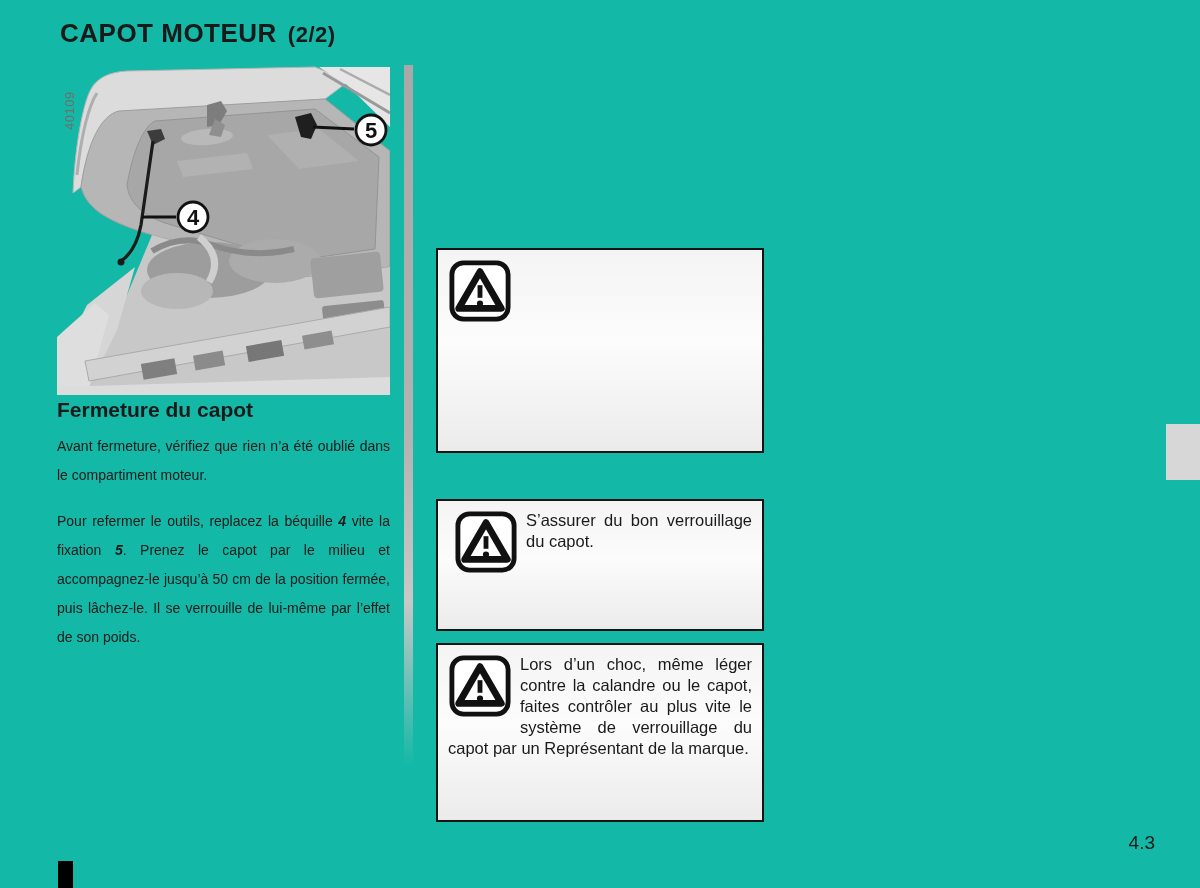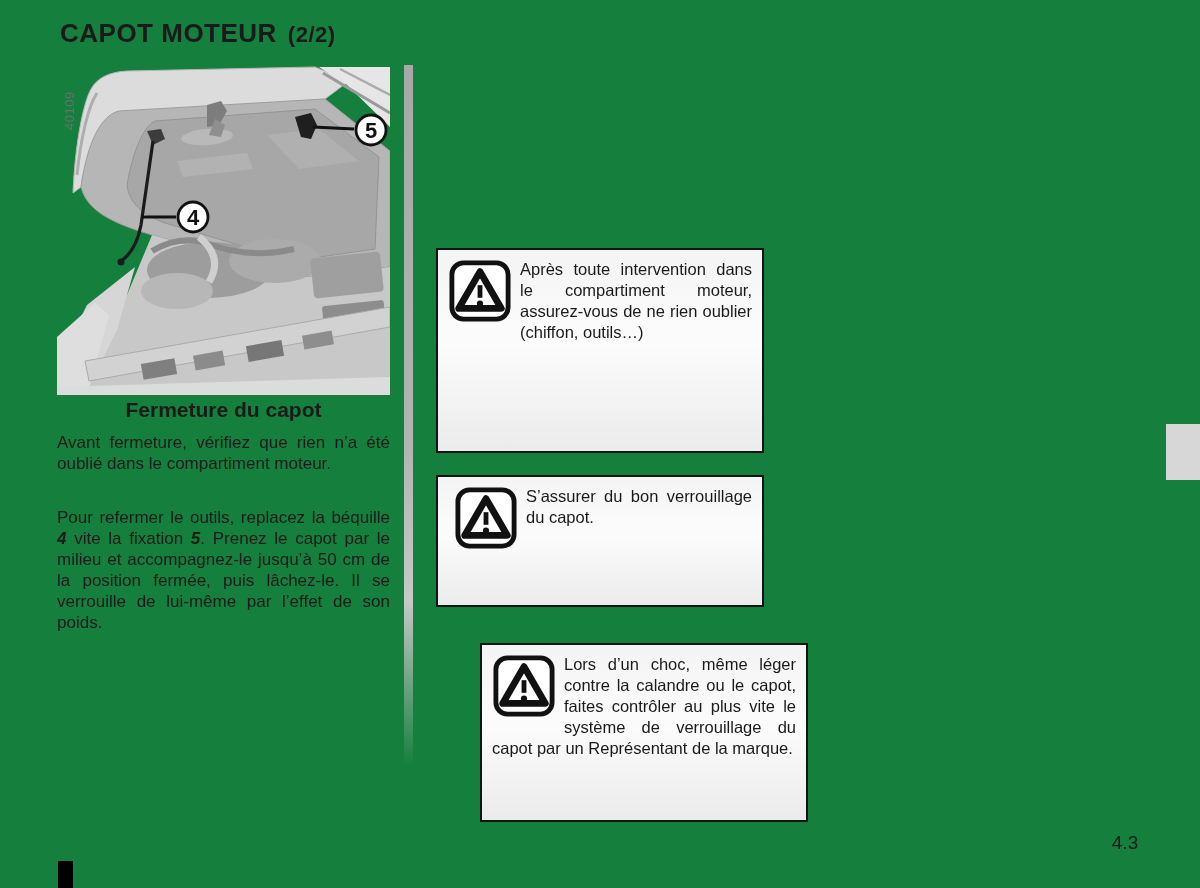--- a/index.html
+++ b/index.html
@@ -1,58 +1,58 @@
 <!DOCTYPE html>
 <html lang="fr"><head>
 <meta charset="utf-8">
 <style>
   html,body{margin:0;padding:0;background:#fff;}
   .page{
-    position:relative;width:1200px;height:888px;background:#15803d;overflow:hidden;
+    position:relative;width:1200px;height:888px;background:#14b8a6;overflow:hidden;
     font-family:"Liberation Sans",sans-serif;color:#1a1a1a;
   }
   .title{
     position:absolute;left:60px;top:18px;font-weight:bold;letter-spacing:.5px;white-space:nowrap;
   }
   .title .main{font-size:26px;}
   .title .suffix{font-size:22px;margin-left:6px;}
   .illustration{
     position:absolute;left:57px;top:65px;width:333px;height:330px;
   }
   .divider{
     position:absolute;left:404px;top:65px;width:9px;height:745px;
     background:linear-gradient(to bottom,#a8a8a8 0%,#b3b3b3 50%,#c8c8c8 72%,rgba(255,255,255,0) 94%);
   }
   .section-heading{
     position:absolute;left:57px;top:398px;width:333px;
-    font-size:21px;font-weight:bold;text-align:center;
+    font-size:21px;font-weight:bold;
   }
   .body-par{
-    font-size:17px;line-height:21px;text-align:justify;hyphens:auto;
+    font-size:14px;line-height:29px;text-align:justify;hyphens:auto;
   }
   .par1{position:absolute;left:57px;top:432px;width:333px;}
   .par2{position:absolute;left:57px;top:507px;width:333px;}
   .bi{font-weight:bold;font-style:italic;}
   .warning-box{
     position:absolute;left:436px;width:328px;box-sizing:border-box;
     border:2px solid #141414;
     background:linear-gradient(180deg,#f4f4f4 0%,#fcfcfc 45%,#ebebeb 100%);
     padding:9px 10px 6px 10px;
     font-size:16.5px;line-height:21px;
   }
   .warning-box p{margin:0;text-align:justify;hyphens:auto;}
   .warn-icon{
     float:left;width:62px;height:62px;margin:1px 9px 19px 1px;
   }
   .box1{top:248px;height:205px;}
-  .box2{top:475px;height:132px;padding-left:16px;}
-  .box3{top:643px;height:179px;margin-left:44px;}
+  .box2{top:499px;height:132px;padding-left:16px;}
+  .box3{top:643px;height:179px;}
   .page-number{
     position:absolute;left:1095px;top:832px;width:60px;
-    font-size:19px;text-align:center;
+    font-size:19px;text-align:right;
   }
   .thumb-tab{
     position:absolute;left:1166px;top:424px;width:34px;height:56px;background:#d7d7d7;
   }
   .print-mark{
     position:absolute;left:58px;top:861px;width:15px;height:27px;background:#000;
   }
 </style>
 </head>
 <body>
@@ -135,21 +135,20 @@
 
   <div class="warning-box box1">
     <span class="warn-icon">
       <svg width="62" height="62" viewBox="0 0 64 64">
         <rect x="3" y="3" width="58" height="58" rx="12" fill="#ffffff" stroke="#111111" stroke-width="5"></rect>
         <path d="M32 12 L54 50 L10 50 Z" fill="none" stroke="#111111" stroke-width="7" stroke-linejoin="round"></path>
         <rect x="29.5" y="26" width="5" height="13" fill="#111111"></rect>
         <circle cx="32" cy="45" r="3.2" fill="#111111"></circle>
       </svg>
     </span>
-    <p>Après toute intervention dans le compartiment moteur, assurez-vous de ne rien oublier (chiffon, outils…)</p>
   </div>
 
   <div class="warning-box box2">
     <span class="warn-icon">
       <svg width="62" height="62" viewBox="0 0 64 64">
         <rect x="3" y="3" width="58" height="58" rx="12" fill="#ffffff" stroke="#111111" stroke-width="5"></rect>
         <path d="M32 12 L54 50 L10 50 Z" fill="none" stroke="#111111" stroke-width="7" stroke-linejoin="round"></path>
         <rect x="29.5" y="26" width="5" height="13" fill="#111111"></rect>
         <circle cx="32" cy="45" r="3.2" fill="#111111"></circle>
       </svg>

